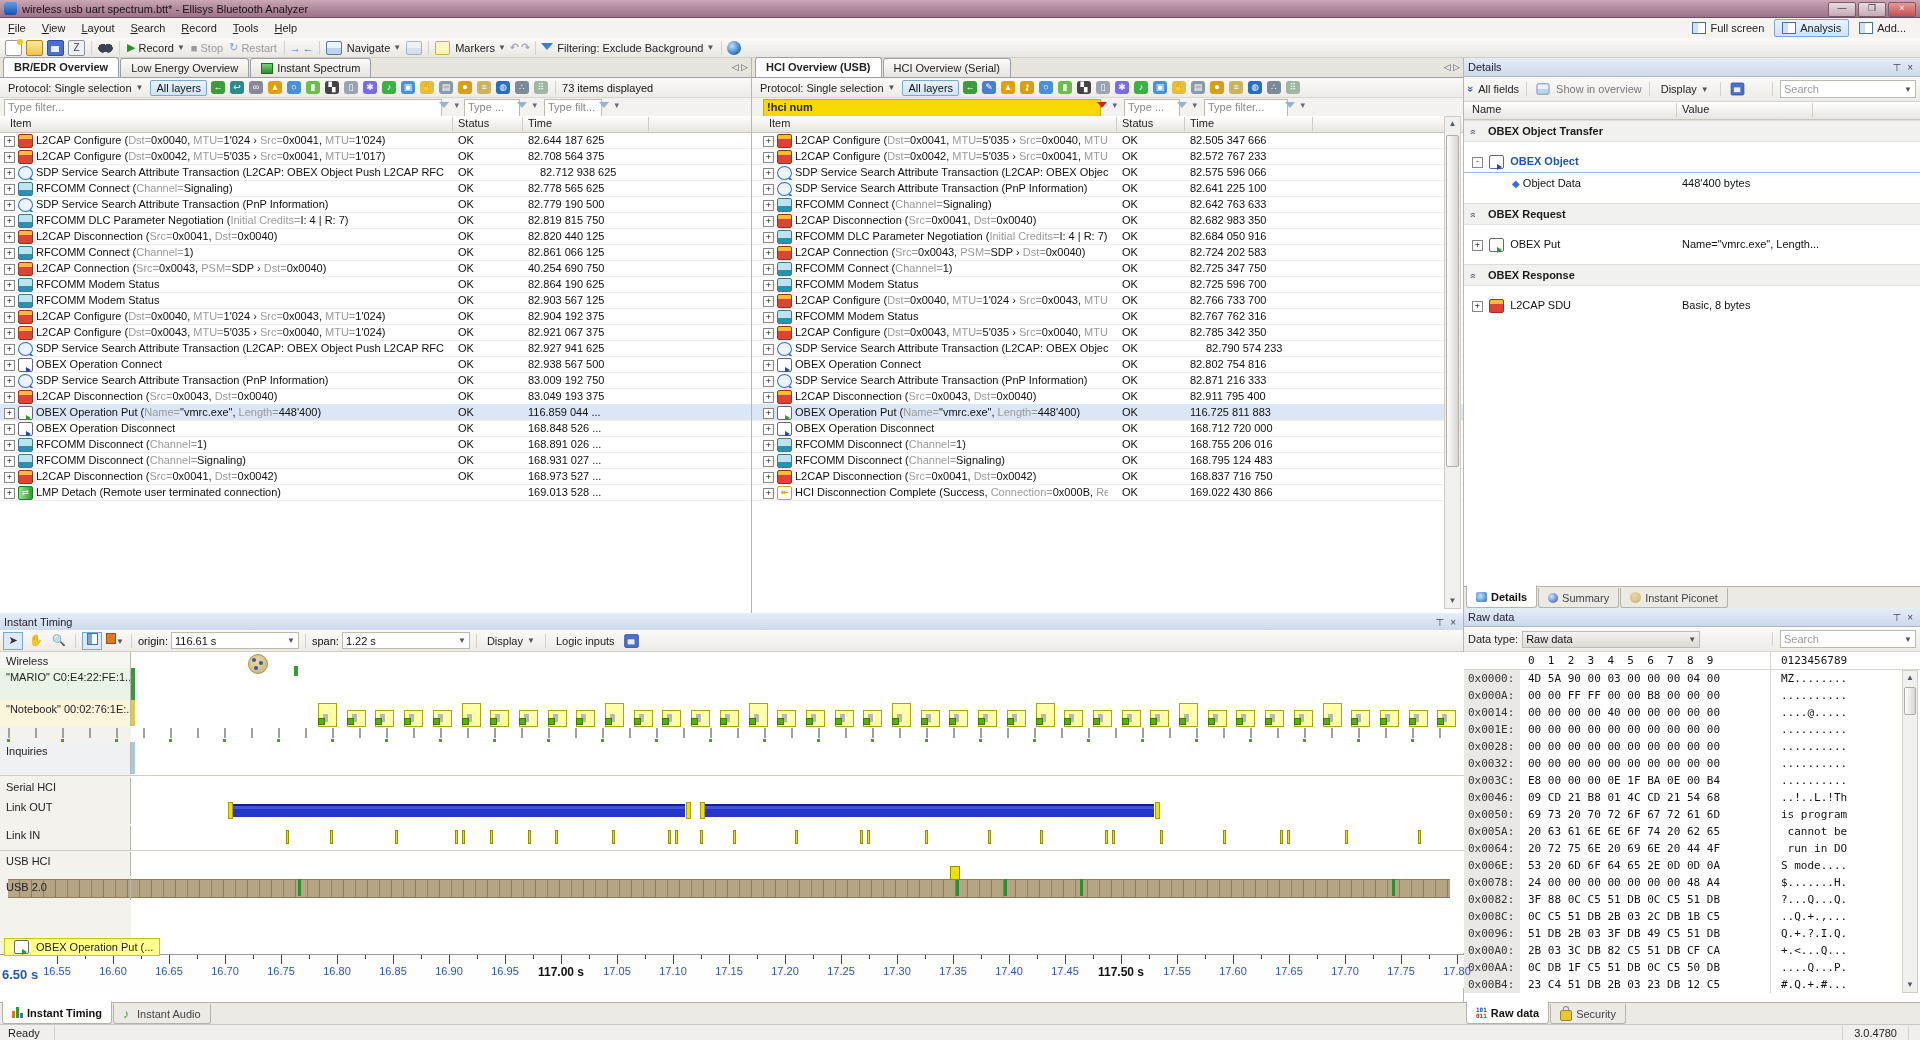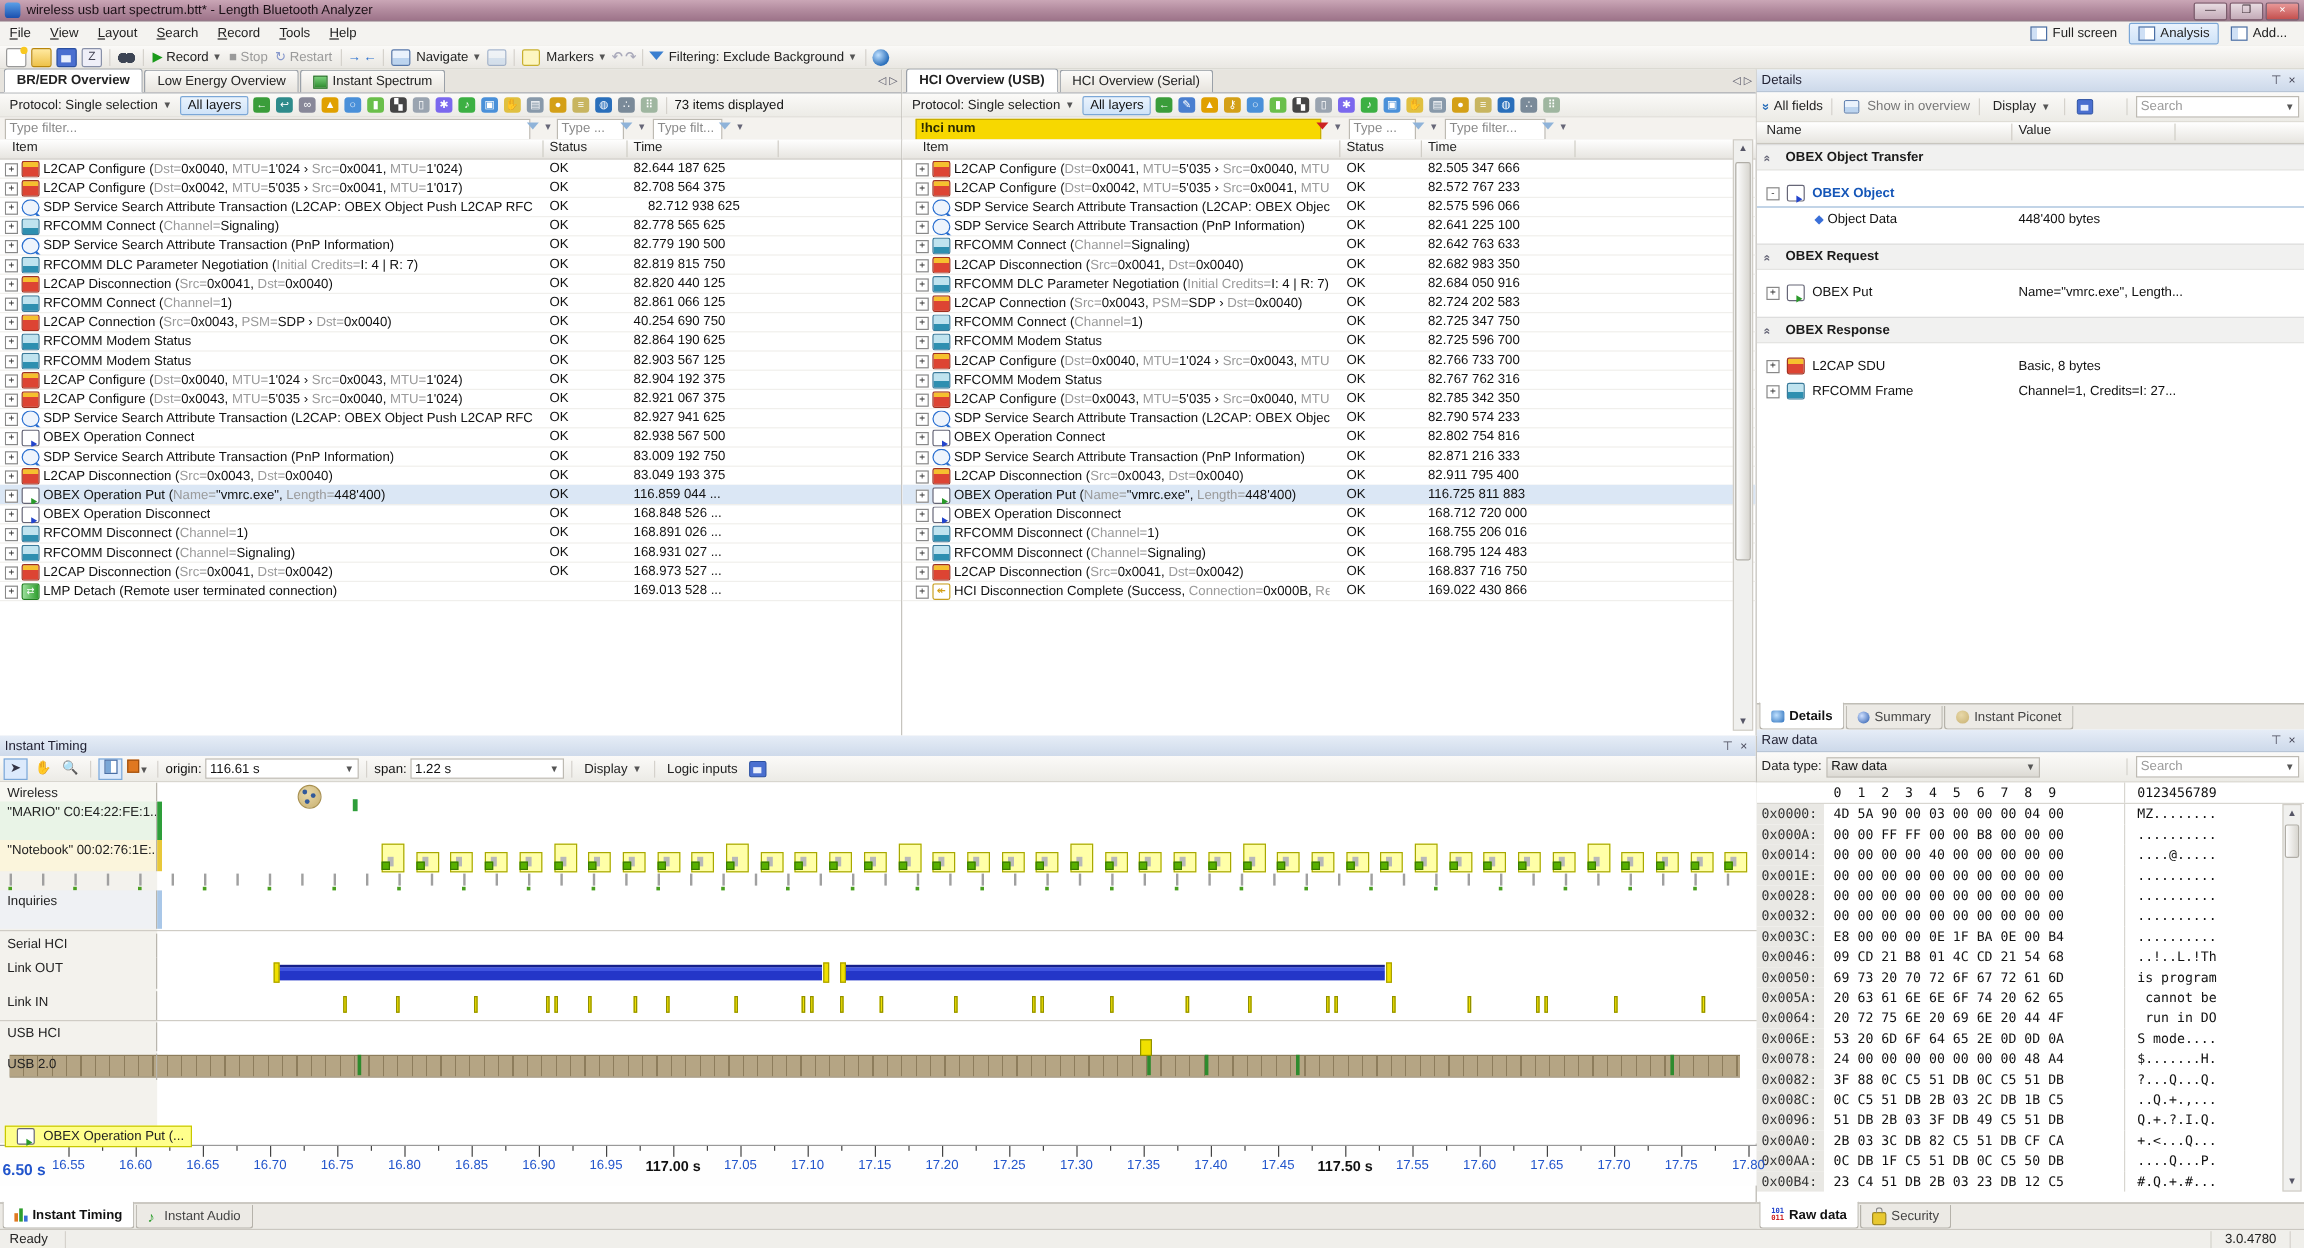--- a/index.html
+++ b/index.html
@@ -142,21 +142,21 @@
   .timicon i{width:3px;background:#e07820;display:inline-block;}
   .diam{color:#3a6fd8;font-size:10px;}
 </style>
 </head>
 <body>
 
 <div id="app">
 
   <div id="titlebar" class="ab">
     <span class="bticon"></span>
-    <span class="t">wireless usb uart spectrum.btt* - Length Bluetooth Analyzer</span>
+    <span class="t">wireless usb uart spectrum.btt* - Ellisys Bluetooth Analyzer</span>
     <span class="wbtns">
       <span class="wbtn">—</span>
       <span class="wbtn">❐</span>
       <span class="wbtn close">×</span>
     </span>
   </div>
 
   <div id="menubar" class="ab">
     <span id="menus"><span class="menu"><u>F</u>ile</span><span class="menu"><u>V</u>iew</span><span class="menu"><u>L</u>ayout</span><span class="menu"><u>S</u>earch</span><span class="menu"><u>R</u>ecord</span><span class="menu"><u>T</u>ools</span><span class="menu"><u>H</u>elp</span></span>
     <span id="viewbtns">
@@ -561,21 +561,21 @@
         <span class="exp">+</span><span class="ico ic-l2cap"></span><span class="itx">L2CAP Configure (<span class="dim">Dst=</span>0x0043, <span class="dim">MTU=</span>5'035 › <span class="dim">Src=</span>0x0040, <span class="dim">MTU=</span>1'024)</span>
       </span>
       <span class="stat" style="left:370px">OK</span>
       <span class="timec" style="left:438px">82.785 342 350</span>
     </div>
         <div class="trow" style="top:208px">
       <span style="position:absolute;left:11px;top:2px;white-space:nowrap;overflow:hidden;max-width:345px;display:inline-block;">
         <span class="exp">+</span><span class="ico ic-sdp"></span><span class="itx">SDP Service Search Attribute Transaction (L2CAP: OBEX Object Push L2CAP RFCOMM Ch...</span>
       </span>
       <span class="stat" style="left:370px">OK</span>
-      <span class="timec" style="left:438px">82.790 574 233</span>
+      <span class="timec" style="left:454px">82.790 574 233</span>
     </div>
         <div class="trow" style="top:224px">
       <span style="position:absolute;left:11px;top:2px;white-space:nowrap;overflow:hidden;max-width:345px;display:inline-block;">
         <span class="exp">+</span><span class="ico ic-obex"></span><span class="itx">OBEX Operation Connect</span>
       </span>
       <span class="stat" style="left:370px">OK</span>
       <span class="timec" style="left:438px">82.802 754 816</span>
     </div>
         <div class="trow" style="top:240px">
       <span style="position:absolute;left:11px;top:2px;white-space:nowrap;overflow:hidden;max-width:345px;display:inline-block;">
@@ -686,24 +686,20 @@
           <div class="drow">
         <span style="position:absolute;left:8px;top:0"><span class="exp">+</span> <span class="ico ic-obexput"></span> <span class="">OBEX Put</span></span>
         <span class="dval">Name="vmrc.exe", Length...</span>
       </div>
           <div class="gap8"></div>
           <div class="dsec"><span class="chev">»</span><span>OBEX Response</span></div>
           <div class="gap8"></div>
           <div class="drow">
         <span style="position:absolute;left:8px;top:0"><span class="exp">+</span> <span class="ico ic-l2cap"></span> <span class="">L2CAP SDU</span></span>
         <span class="dval">Basic, 8 bytes</span>
-      </div>
-          <div class="drow">
-        <span style="position:absolute;left:8px;top:0"><span class="exp">+</span> <span class="ico ic-rfcomm"></span> <span class="">RFCOMM Frame</span></span>
-        <span class="dval">Channel=1, Credits=I: 27...</span>
       </div>
           <div class="gap8"></div>
         </div>
         <div class="btabs" style="border-top:1px solid #b5b2aa">
     <span class="btab active"><span style="width:11px;height:10px;background:radial-gradient(circle at 40% 40%,#bfe0ff,#2a6fbb);border-radius:2px"></span>Details</span>
     <span class="btab"><span style="width:10px;height:10px;border-radius:50%;background:radial-gradient(circle at 35% 35%,#cfe0ff,#2255aa)"></span>Summary</span>
     <span class="btab"><span style="width:11px;height:11px;border-radius:50%;background:radial-gradient(circle at 40% 35%,#e8d8a8,#c8b070)"></span>Instant Piconet</span>
   </div>
       </div>
     <div id="rawpanel">

